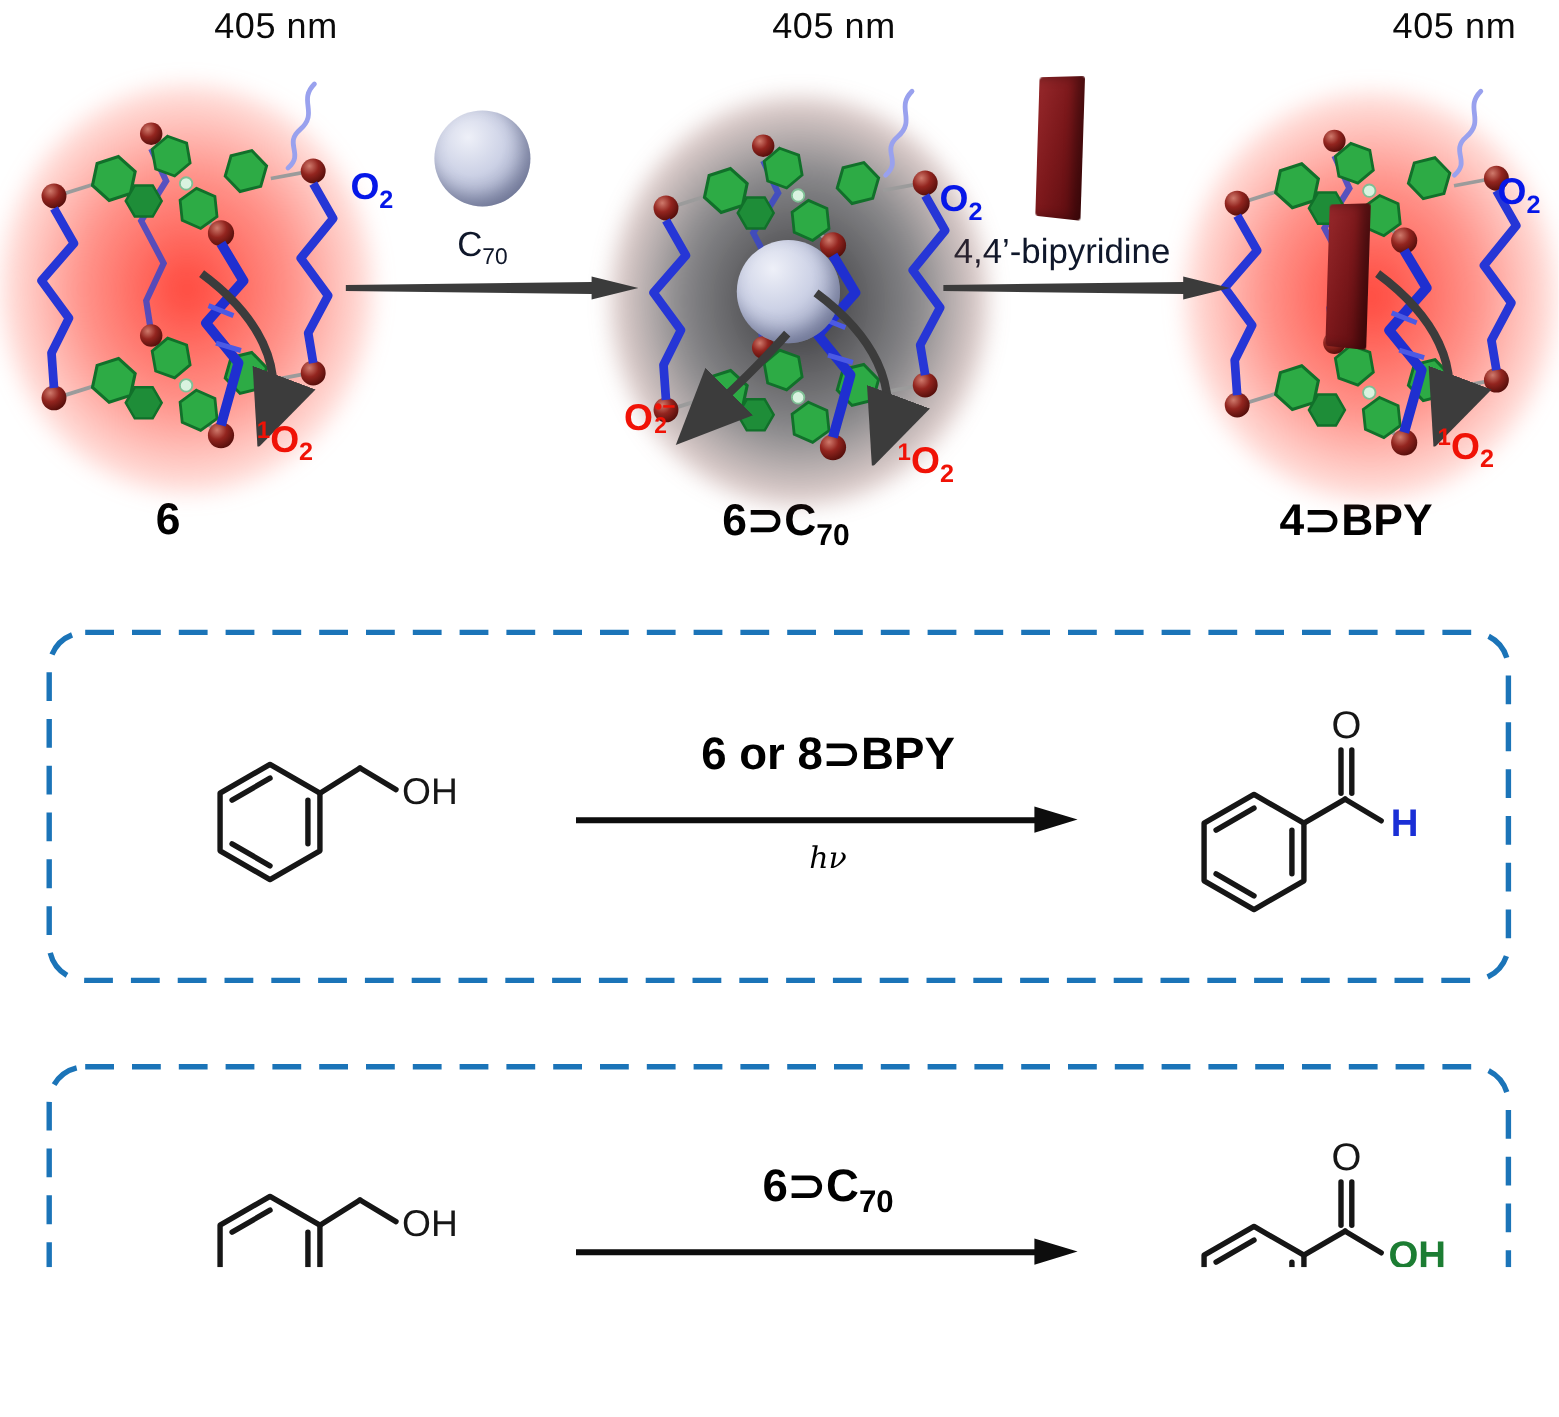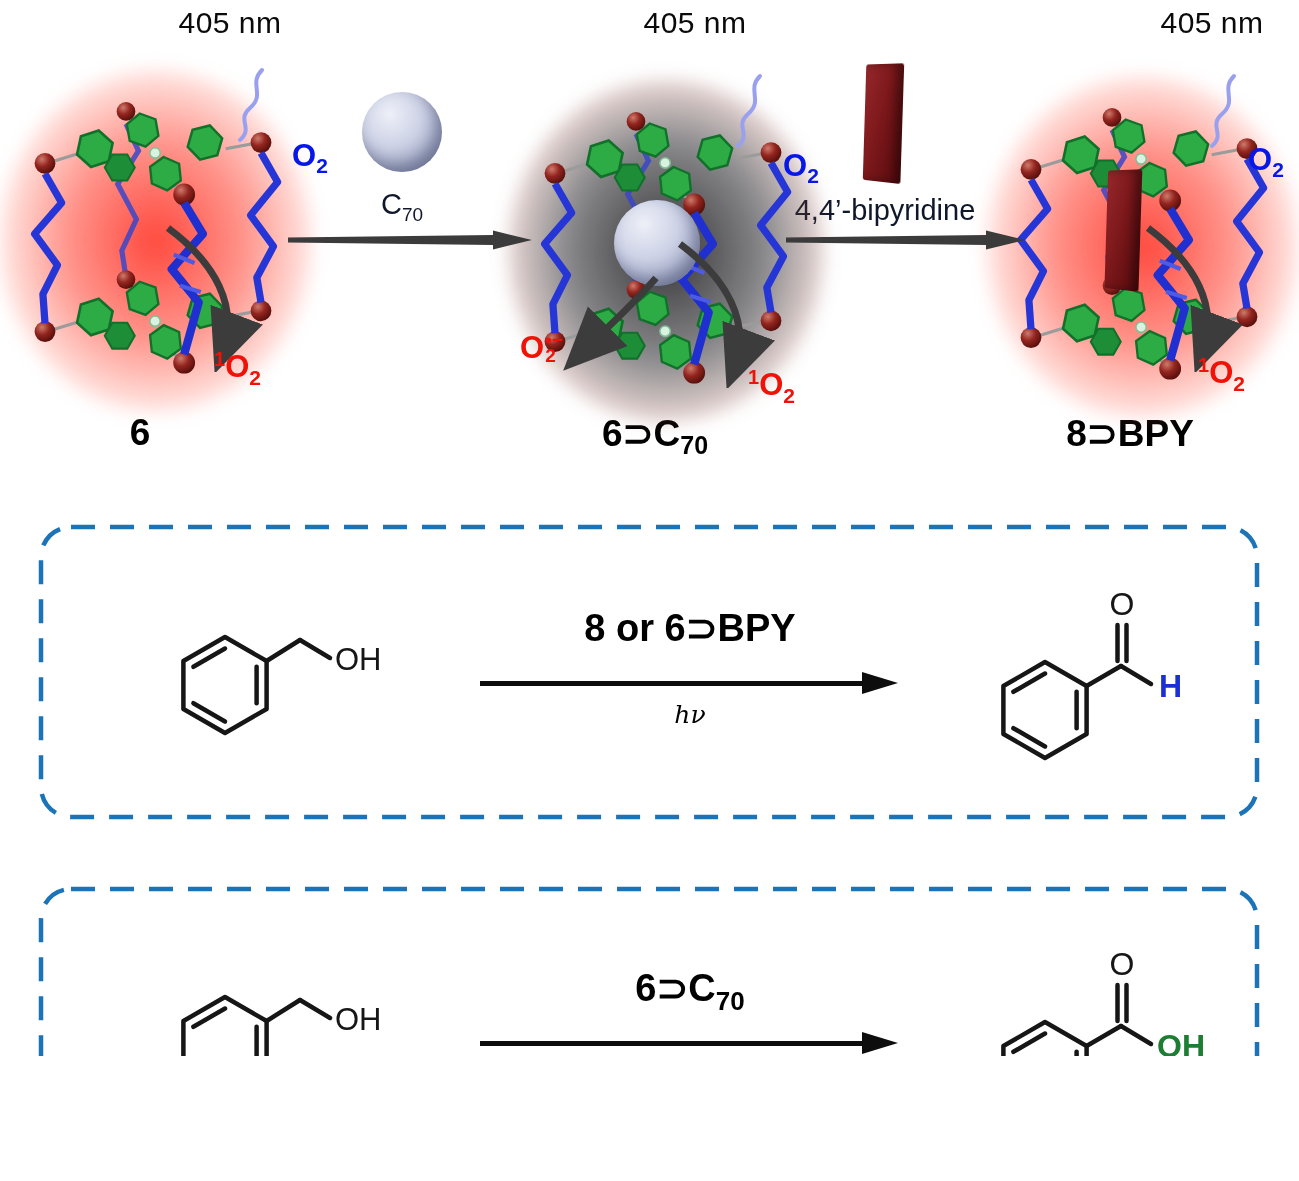--- a/index.html
+++ b/index.html
@@ -246,39 +246,39 @@
     <defs>
         <marker id="ah4" markerWidth="10" markerHeight="10" refX="6" refY="4" orient="auto">
           <path d="M0,0 L9,4 L0,8 Z" fill="#3c3c3c"></path>
         </marker>
       </defs>
     <path d="M20,6 C66,40 92,84 74,132" fill="none" stroke="#3c3c3c" stroke-width="7" marker-end="url(#ah4)"></path>
   </svg>
   <div class="abs singlet lbl-z" style="left:1198px;top:354px;">
     <sup>1</sup><span>O</span><sub>2</sub>
   </div>
-  <div class="abs ctr cage-label" style="left:1020px;top:412px;width:220px;">8⊃BPY</div>
+  <div class="abs ctr cage-label" style="left:1020px;top:412px;width:220px;">4⊃BPY</div>
 
   <svg class="boxsvg" style="left:38px;top:524px;" width="1222" height="296" viewBox="0 0 1222 296">
     <rect x="3" y="3" width="1216" height="290" rx="30" fill="none" stroke="#1b74b8" stroke-width="4.5" stroke-dasharray="24 15"></rect>
   </svg>
 
   <svg class="mol" style="left:150px;top:590px;" width="260" height="175" viewBox="0 0 260 175">
     <g stroke="#161616" stroke-width="4.5" fill="none" stroke-linecap="round">
       <polygon points="75,47 116.6,71 116.6,119 75,143 33.4,119 33.4,71" stroke-linejoin="round"></polygon>
       <line x1="43.4" y1="76.8" x2="75" y2="58.5"></line>
       <line x1="106.6" y1="76.8" x2="106.6" y2="113.2"></line>
       <line x1="75" y1="131.5" x2="43.4" y2="113.2"></line>
       <line x1="116.6" y1="71" x2="150" y2="50"></line>
       <line x1="150" y1="50" x2="180" y2="68"></line>
     </g>
     <text x="185" y="80" font-family="Liberation Sans, sans-serif" font-size="31" fill="#161616">OH</text>
   </svg>
 
-  <div class="abs ctr cond-top lbl-z" style="left:480px;top:606px;width:420px;">8 or 6⊃BPY</div>
+  <div class="abs ctr cond-top lbl-z" style="left:480px;top:606px;width:420px;">6 or 8⊃BPY</div>
   <svg class="abs" style="left:480px;top:663px;z-index:4;" width="420" height="40" viewBox="0 0 420 40">
     <polygon points="0,18 382,18 382,9 418,20 382,31 382,23 0,23" fill="#0d0d0d"></polygon>
   </svg>
   <div class="abs ctr hv lbl-z" style="left:480px;top:700px;width:420px;">hν</div>
 
   <svg class="mol" style="left:975px;top:575px;" width="230" height="215" viewBox="0 0 230 215">
     <g stroke="#161616" stroke-width="4.5" fill="none" stroke-linecap="round">
       <polygon points="70,87 111.6,111 111.6,159 70,183 28.4,159 28.4,111" stroke-linejoin="round"></polygon>
       <line x1="38.4" y1="116.8" x2="70" y2="98.5"></line>
       <line x1="101.6" y1="116.8" x2="101.6" y2="153.2"></line>

